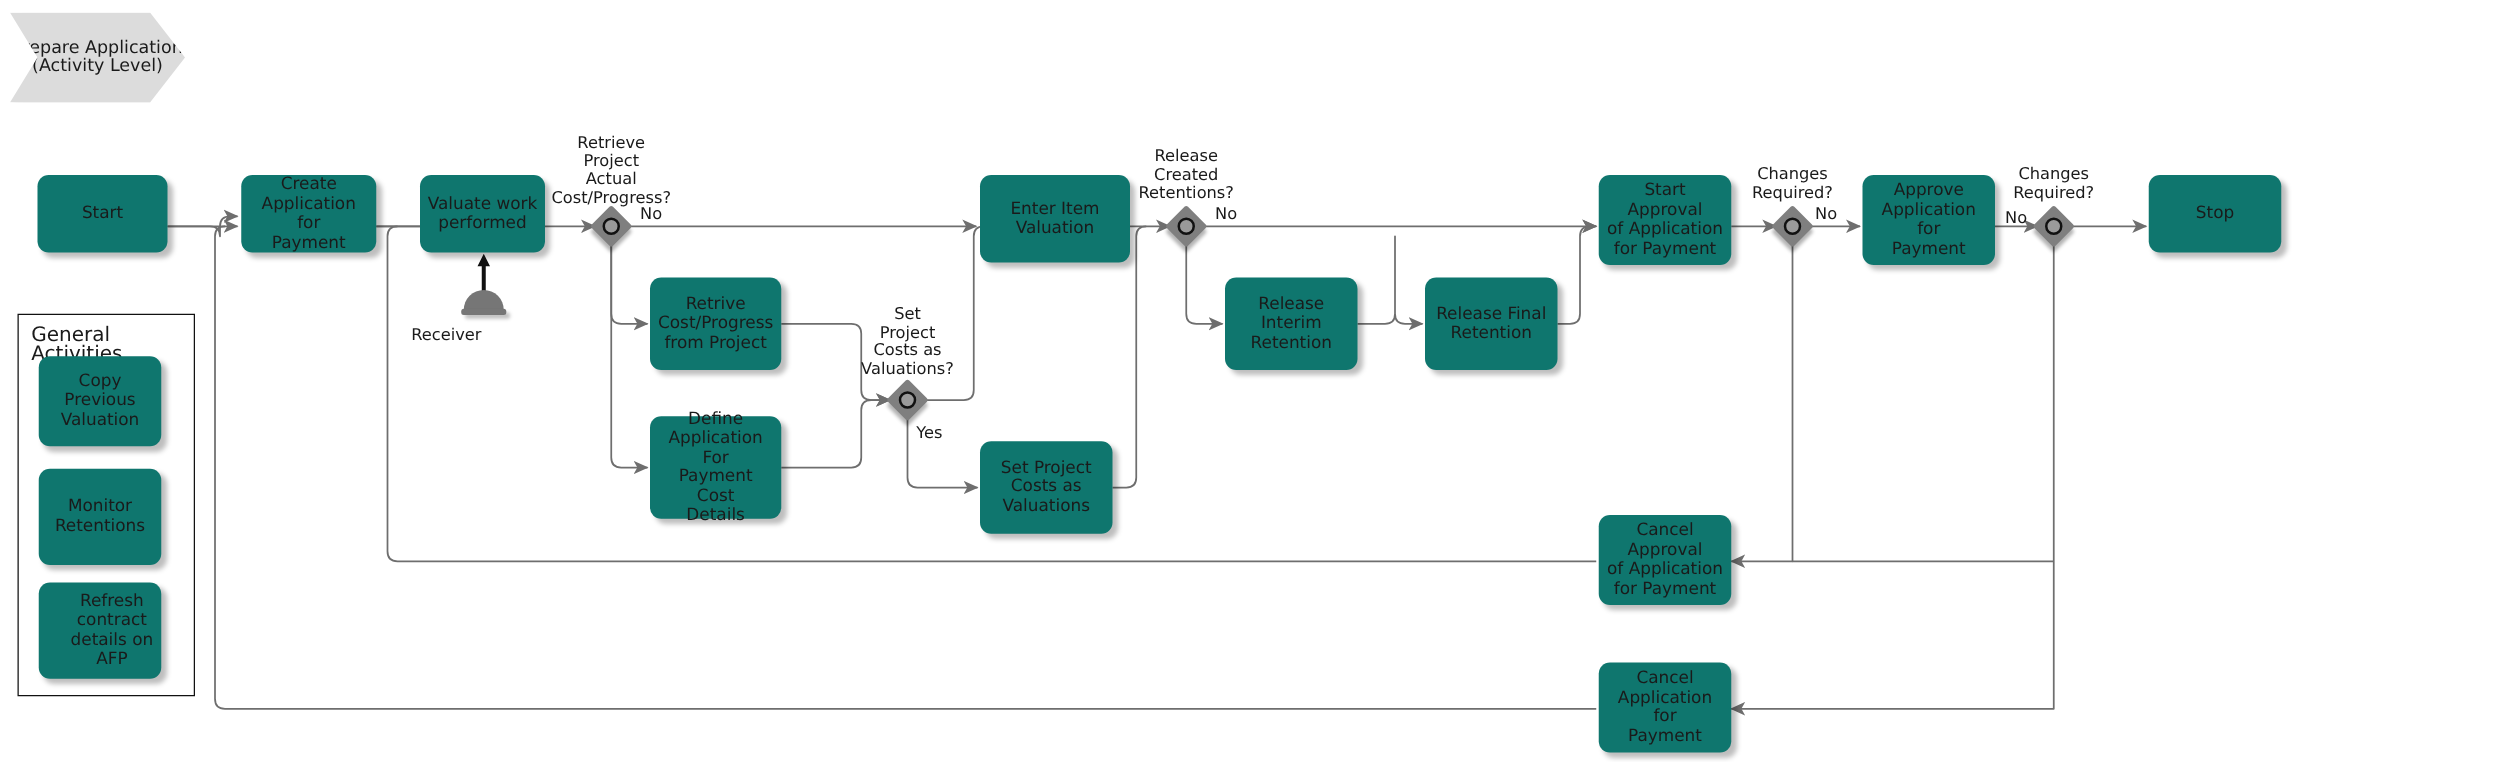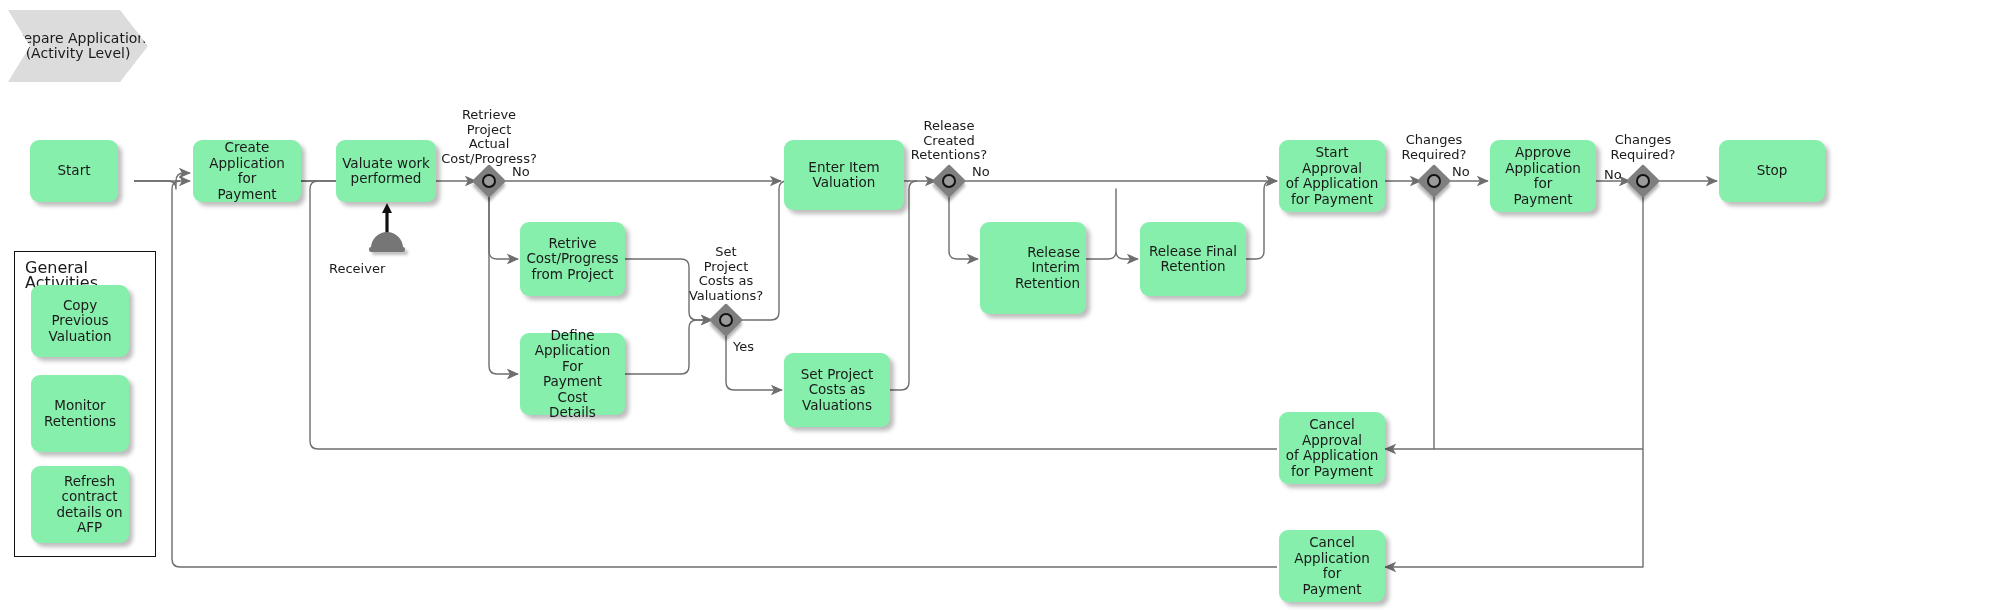--- a/index.html
+++ b/index.html
@@ -39,21 +39,21 @@
     font-size: 14px;
     line-height: 15px;
     clip-path: polygon(0 0, calc(100% - 28px) 0, 100% 50%, calc(100% - 28px) 100%, 0 100%, 22px 50%);
     filter: drop-shadow(3px 3px 3px rgba(0,0,0,0.30));
   }
 
   
   .task {
     position: absolute;
     box-sizing: border-box;
-    background: #86efac;
+    background: #0f766e;
     border-radius: 9px;
     display: flex;
     align-items: center;
     justify-content: center;
     text-align: center;
     padding: 3px 6px;
     font-size: 13.5px;
     line-height: 15.5px;
     color: #1a1a1a;
     box-shadow: 4px 4px 4px rgba(0,0,0,0.26);
@@ -212,21 +212,21 @@
 
     </g>
   </svg>
 
   <div class="banner" style="left:8px; top:10px; width:140px; height:72px;">
     <span>Prepare
 Application
 (Activity Level)</span>
   </div>
 
-  <div class="task" style="left:30px; top:140px; width:88px; height:62px;">
+  <div class="task" style="left:30px; top:140px; width:104px; height:62px;">
     <span>Start</span>
   </div>
 
   <div class="task" style="left:193px; top:140px; width:108px; height:62px;">
     <span>Create
 Application for
 Payment</span>
   </div>
 
   <div class="task" style="left:336px; top:140px; width:100px; height:62px;">
@@ -251,21 +251,21 @@
     <span>Set Project
 Costs as
 Valuations</span>
   </div>
 
   <div class="task" style="left:784px; top:140px; width:120px; height:70px;">
     <span>Enter Item
 Valuation</span>
   </div>
 
-  <div class="task" style="left:980px; top:222px; width:106px; height:92px;text-align:right;">
+  <div class="task" style="left:980px; top:222px; width:106px; height:74px;">
     <span>Release Interim
 Retention</span>
   </div>
 
   <div class="task" style="left:1140px; top:222px; width:106px; height:74px;">
     <span>Release Final
 Retention</span>
   </div>
 
   <div class="task" style="left:1279px; top:140px; width:106px; height:72px;">

